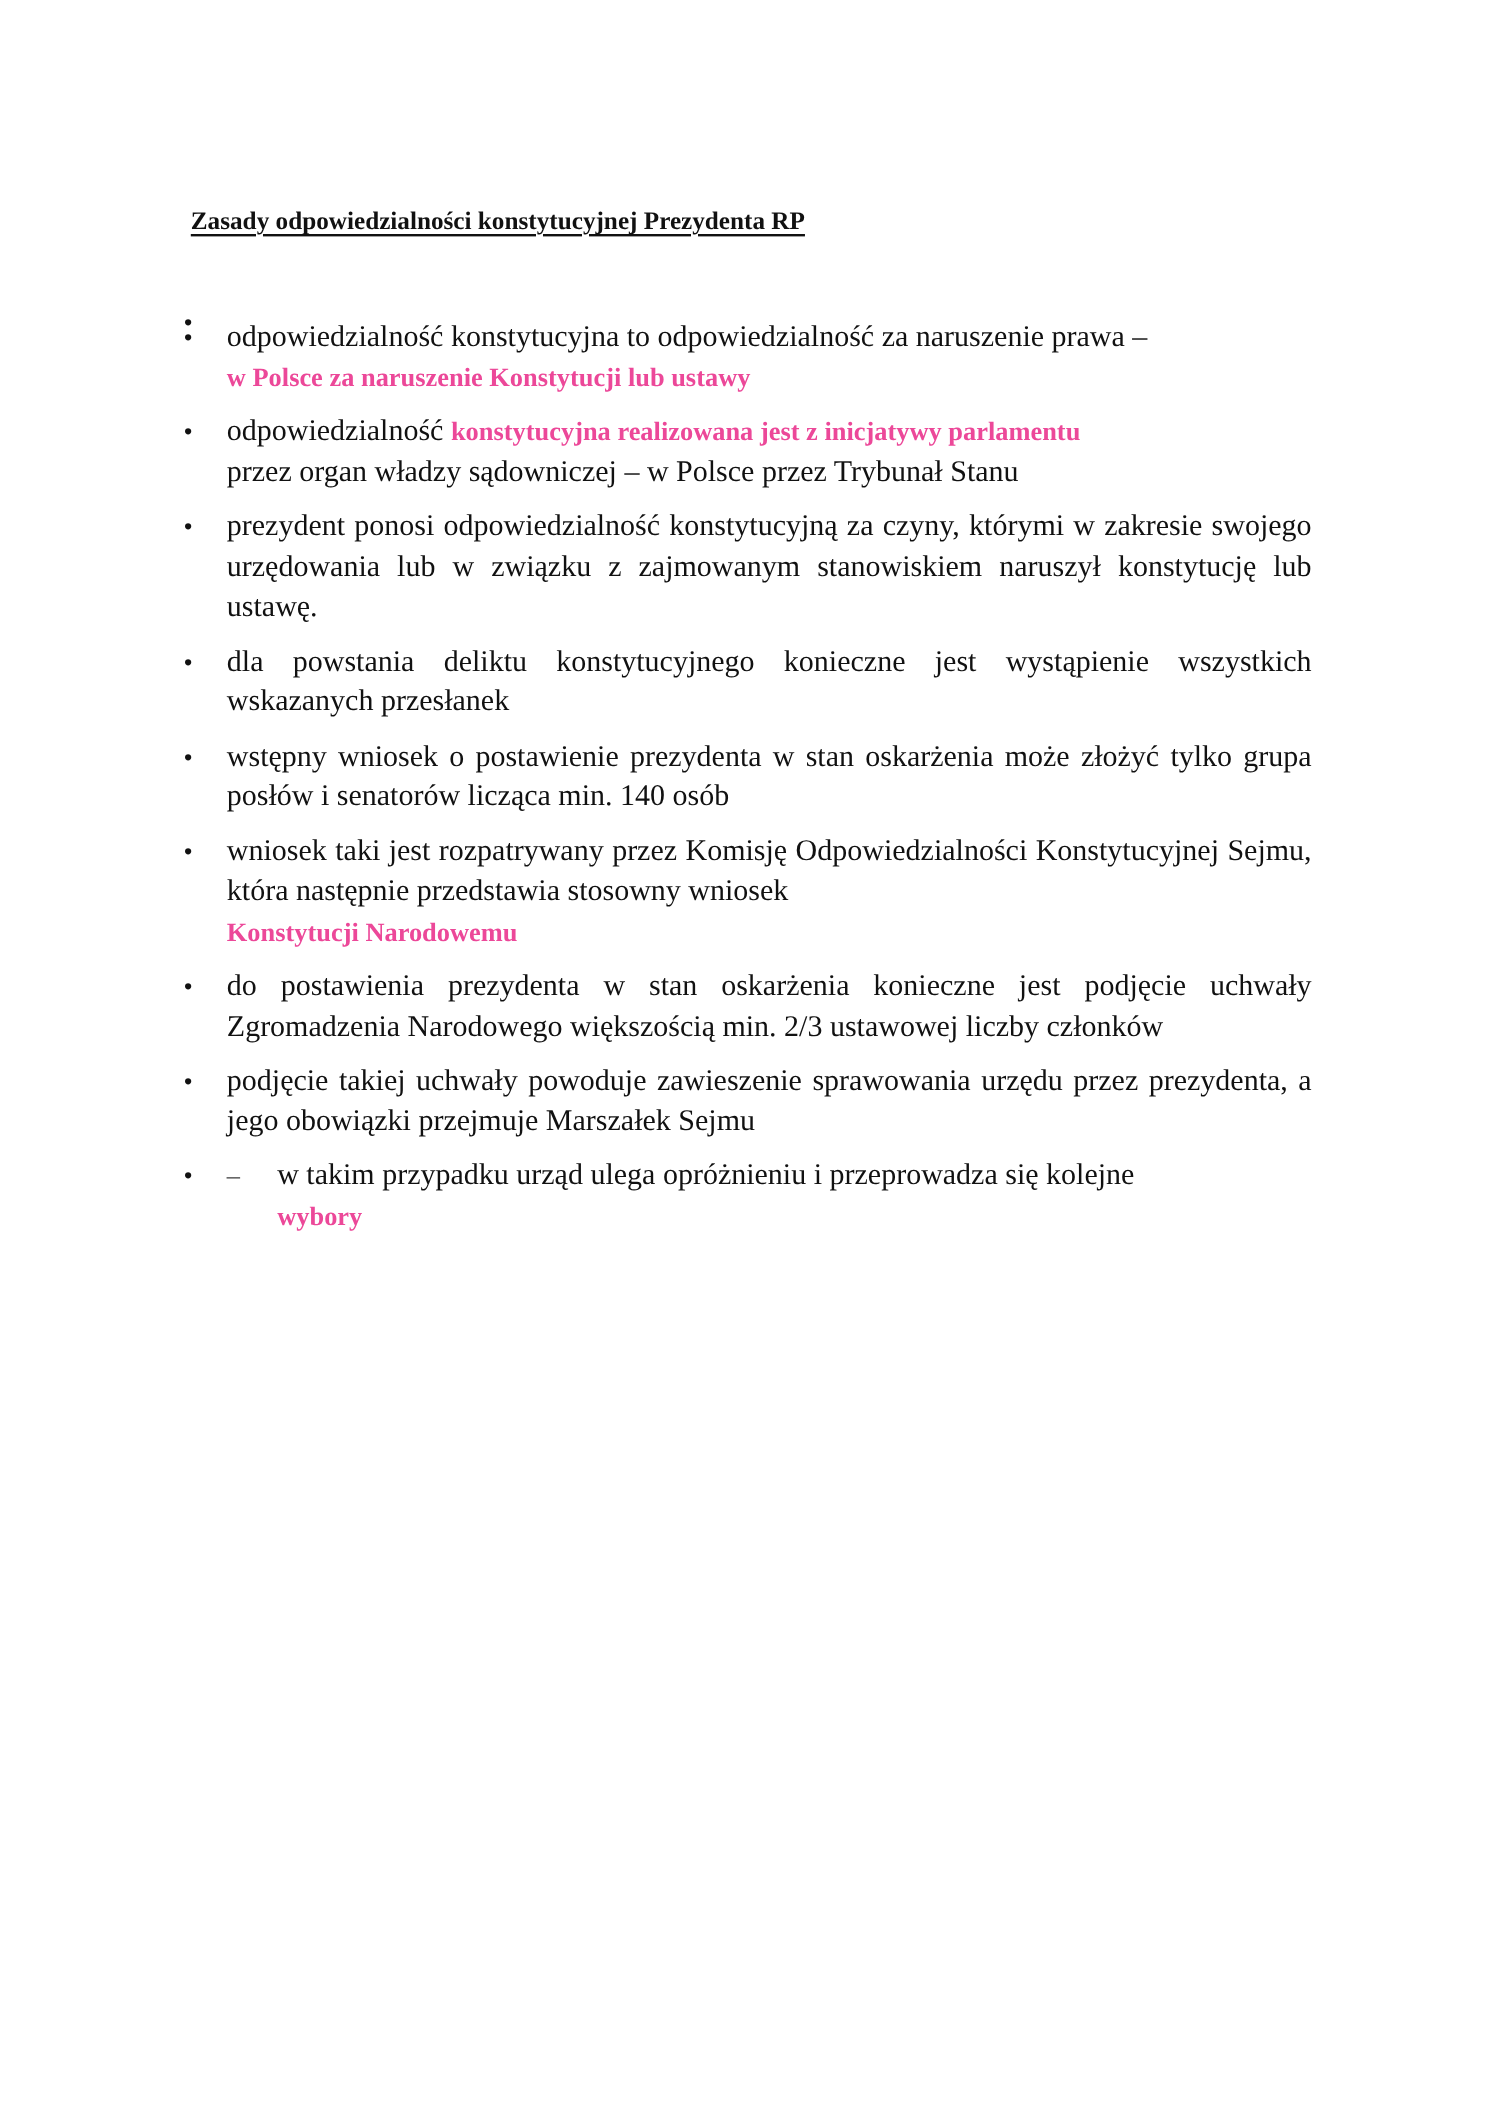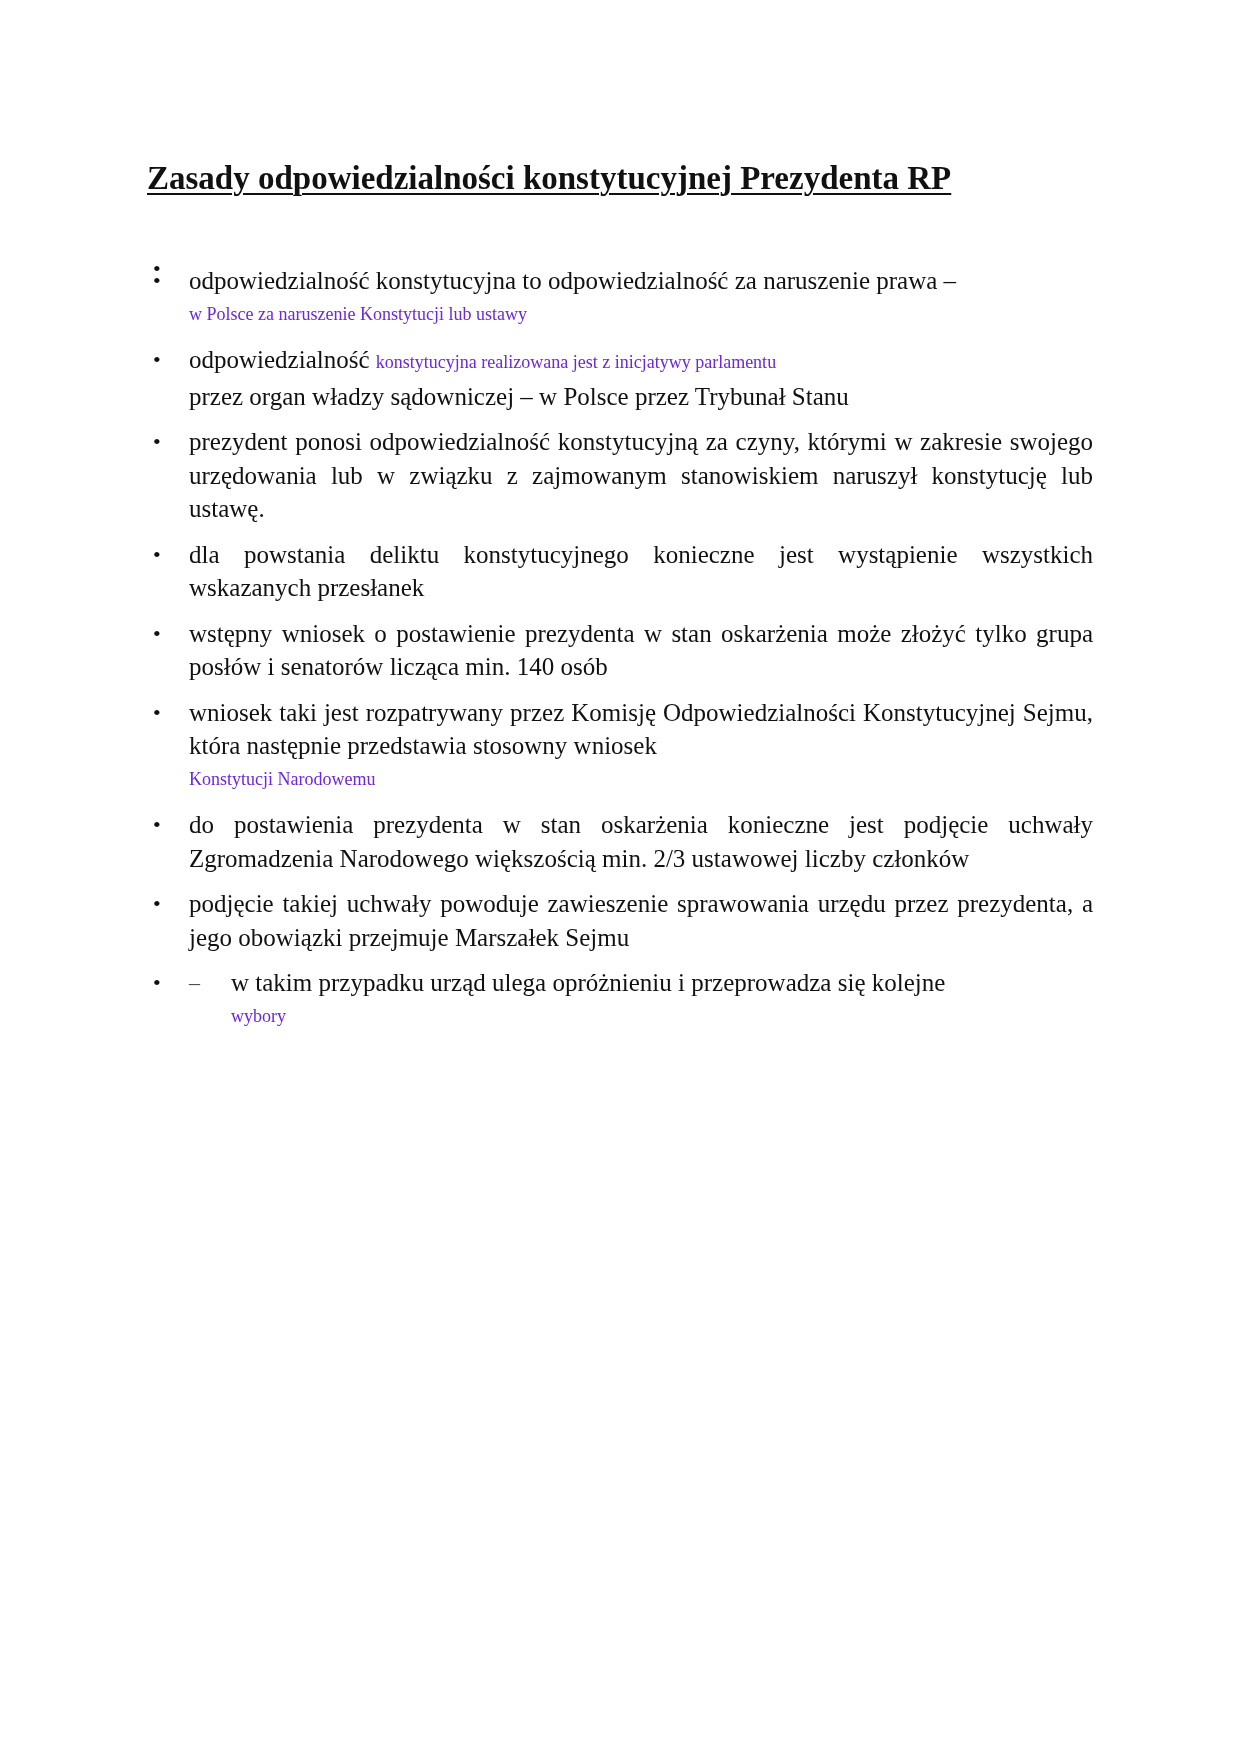--- a/index.html
+++ b/index.html
@@ -20,22 +20,22 @@
       left: 0;
       top: 0;
       width: 1240px;
       height: 1754px;
       background: #ffffff;
     }
     .title {
       position: absolute;
       left: 147px;
       top: 160px;
-      margin: 0;
-      font-size: 33px;
+      margin: 12px;
+      font-size: 21px;
       font-weight: bold;
       text-decoration: underline;
       text-decoration-thickness: 2px;
       text-underline-offset: 4px;
       letter-spacing: 0px;
       white-space: nowrap;
     }
     .list {
       position: absolute;
       left: 147px;
@@ -54,23 +54,23 @@
       text-align: justify;
     }
     .bullet {
       position: absolute;
       left: 6px;
       top: 0;
       font-size: 22px;
       line-height: 33.5px;
     }
     .strong {
-      font-size: 18px;
-      font-weight: 400;
-      color: #6d28d9;
+      font-size: 22px;
+      font-weight: 700;
+      color: #ec4899;
     }
     .subitem {
       position: relative;
       padding-left: 42px;
       margin-top: 12px;
       font-size: 25px;
       line-height: 33.5px;
       text-align: justify;
     }
     .dash {

